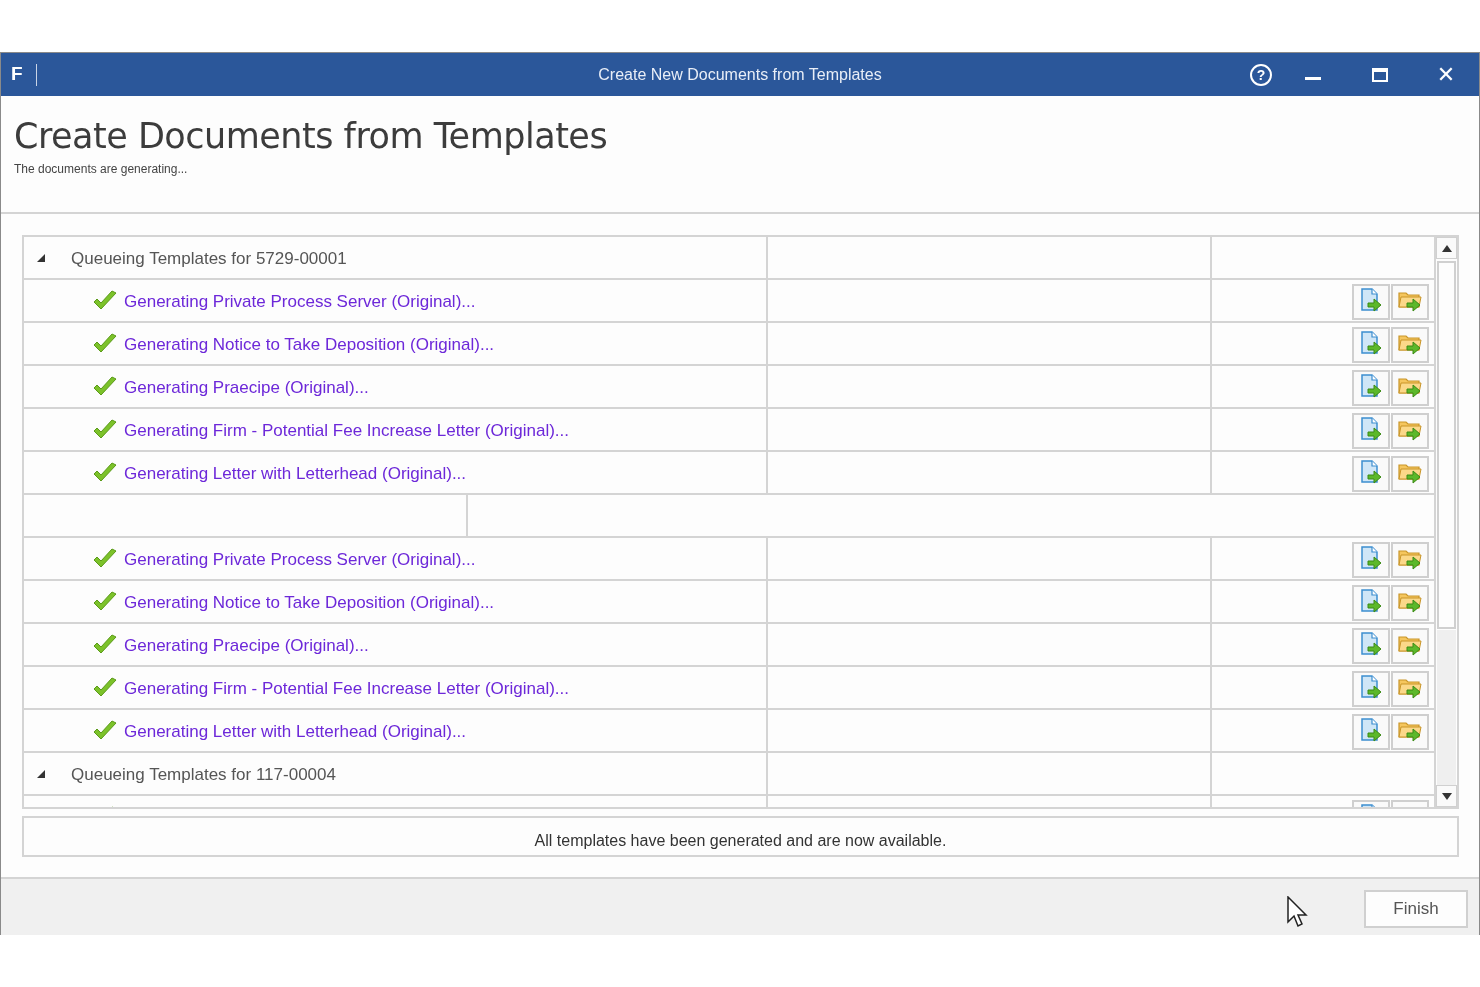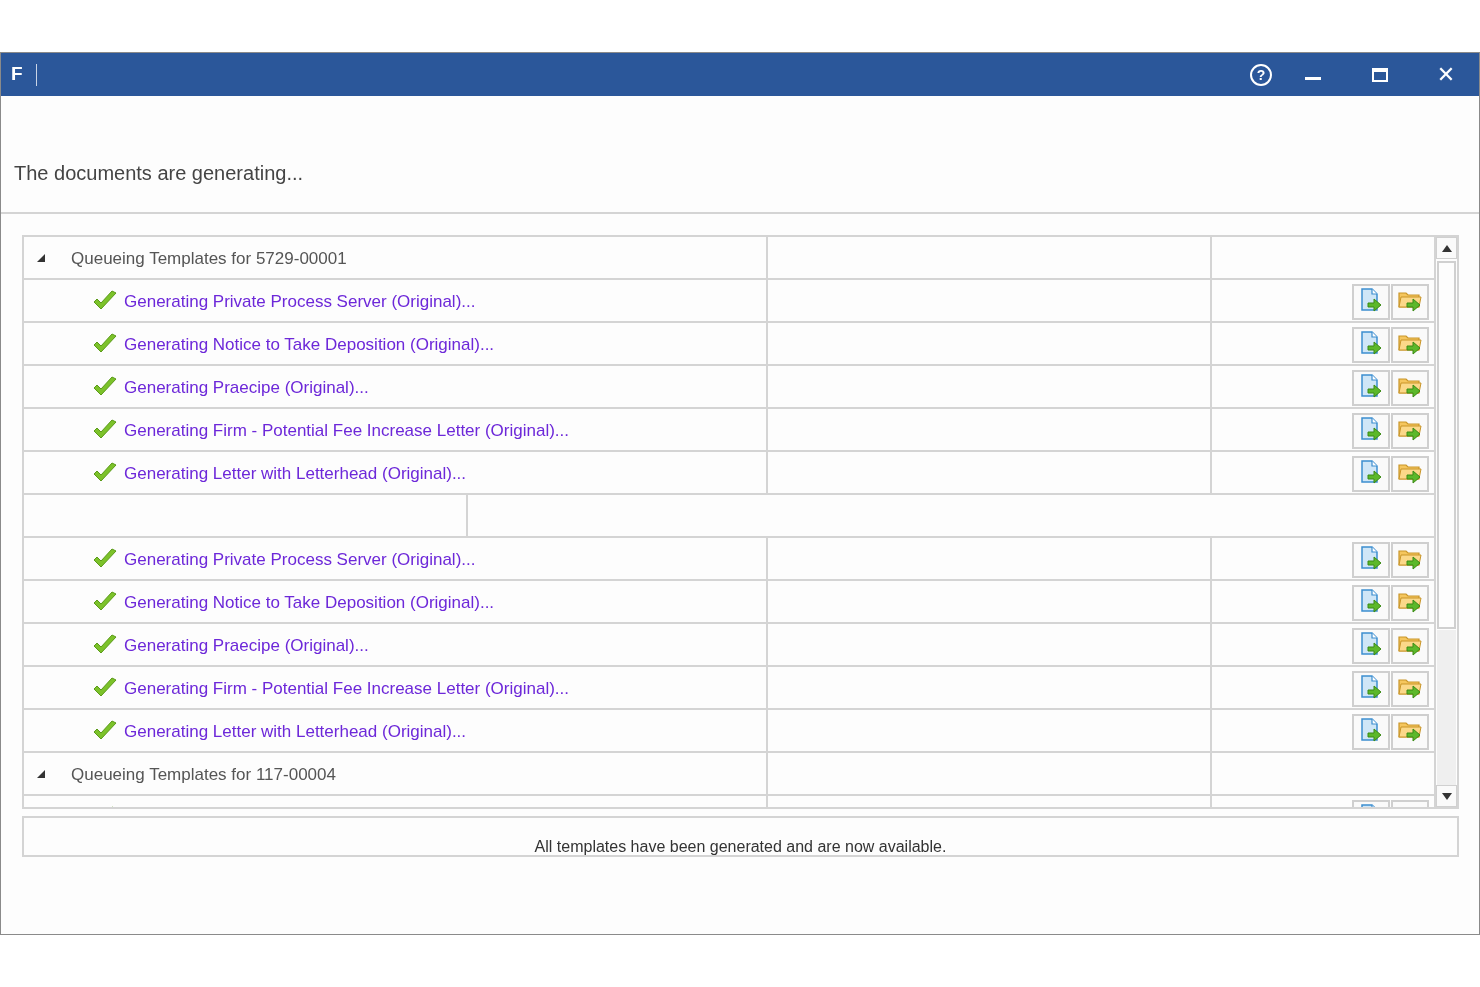--- a/index.html
+++ b/index.html
@@ -26,21 +26,21 @@
   .tb-min { left: 1288px; }
   .tb-max { left: 1355px; }
   .tb-close { left: 1421px; }
   .help-circle { width: 22px; height: 22px; border: 2px solid #fff; border-radius: 50%; color: #fff; font-size: 14px; font-weight: bold; display:flex; align-items:center; justify-content:center; }
   .min-bar { width: 16px; height: 3px; background: #fff; margin-top: 8px; }
   .max-box { width: 16px; height: 14px; border: 2px solid #fff; border-top-width: 4px; }
   .close-x { font-size: 22px; font-weight: bold; color: #fff; }
 
   .header-area { position: absolute; left: 0; top: 43px; width: 100%; height: 118px; border-bottom: 2px solid #d4d4d4; }
   .page-title { position: absolute; left: 13px; top: 20px; font-size: 35px; color: #3c3c3c; font-family: "DejaVu Sans", sans-serif; font-weight: normal; letter-spacing: -0.5px; }
-  .page-subtitle { position: absolute; left: 13px; top: 66px; font-size: 20px; color: #444; }
+  .page-subtitle { position: absolute; left: 13px; top: 66px; font-size: 12px; color: #444; }
 
   .grid-wrap {
     position: absolute; left: 21px; top: 182px; width: 1437px; height: 574px;
     border: 2px solid #d4d4d4; background: #fdfdfd; overflow: hidden;
   }
   .grid { position: absolute; left: 0; top: 0; width: 1410px; }
   .row {
     position: relative; height: 43px; border-bottom: 2px solid #d4d4d4; display: flex;
   }
   .cell1 { width: 744px; border-right: 2px solid #d4d4d4; position: relative; }
@@ -68,55 +68,57 @@
   .sb-arrow { position: absolute; left: 0; width: 21px; height: 22px; border: 1px solid #d0d0d0; display:flex; align-items:center; justify-content:center; cursor: pointer; background: #fafafa; }
   .sb-up { top: 0; }
   .sb-down { bottom: 0; }
   .tri-up { width:0; height:0; border-left:5px solid transparent; border-right:5px solid transparent; border-bottom:7px solid #333; }
   .tri-down { width:0; height:0; border-left:5px solid transparent; border-right:5px solid transparent; border-top:7px solid #333; }
   .sb-thumb { position: absolute; left: 1px; top: 24px; width: 19px; height: 368px; border: 2px solid #d0d0d0; background: #fdfdfd; cursor: pointer; }
   .sb-track { position: absolute; left: 1px; top: 393px; width: 19px; height: 155px; background: #efefef; }
 
   .status-box {
     position: absolute; left: 21px; top: 763px; width: 1437px; height: 41px;
-    border: 2px solid #d4d4d4; background: #fdfdfd; text-align: center; font-size: 16px; color: #333; padding-top: 20px;
+    border: 2px solid #d4d4d4; background: #fdfdfd; text-align: center; font-size: 16px; color: #333; padding-top: 14px;
   }
   .footer {
     position: absolute; left: 0; top: 824px; width: 100%; height: 58px;
     background: #f0f0f0; border-top: 2px solid #d4d4d4;
   }
   .finish-btn {
     position: absolute; left: 1363px; top: 11px; width: 104px; height: 38px;
     border: 2px solid #d0d0d0; background: #fdfdfd; font-size: 17px; color: #555; cursor: pointer;
     font-family: "Liberation Sans", sans-serif;
   }
   .cursor-icon { position: absolute; left: 1285px; top: 17px; }
 </style>
 </head>
 <body>
 
 <div class="window">
   <div class="titlebar">
     <span class="app-logo">F</span>
     <span class="logo-sep"></span>
+    <div class="title-text">Create New Documents from Templates</div>
     <div class="tb-btn tb-help">
       <span class="help-circle">?</span>
     </div>
     <div class="tb-btn tb-min">
       <span class="min-bar"></span>
     </div>
     <div class="tb-btn tb-max">
       <span class="max-box"></span>
     </div>
     <div class="tb-btn tb-close">
       <span class="close-x">✕</span>
     </div>
   </div>
 
   <div class="header-area">
+    <h1 class="page-title">Create Documents from Templates</h1>
     <div class="page-subtitle">The documents are generating...</div>
   </div>
 
   <div class="grid-wrap">
     <div class="grid" id="grid">
         <div class="row">
           <div class="cell1">
             <span class="expander"></span>
             <span class="group-label">Queueing Templates for 5729-00001</span>
           </div>
@@ -439,13 +441,19 @@
       <div class="sb-thumb"></div>
       <div class="sb-track"></div>
       <div class="sb-arrow sb-down">
           <span class="tri-down"></span>
         </div>
     </div>
   </div>
 
   <div class="status-box">All templates have been generated and are now available.</div>
 
+  <div class="footer">
+    <svg class="cursor-icon" width="22" height="32" viewBox="0 0 22 32">
+      <path d="M2 1 L2 26 L8 20 L12 30 L16 28 L12 19 L20 19 Z" fill="#fff" stroke="#222" stroke-width="1.5"></path>
+    </svg>
+    <button class="finish-btn">Finish</button>
+  </div>
 </div>
 
 </body></html>

